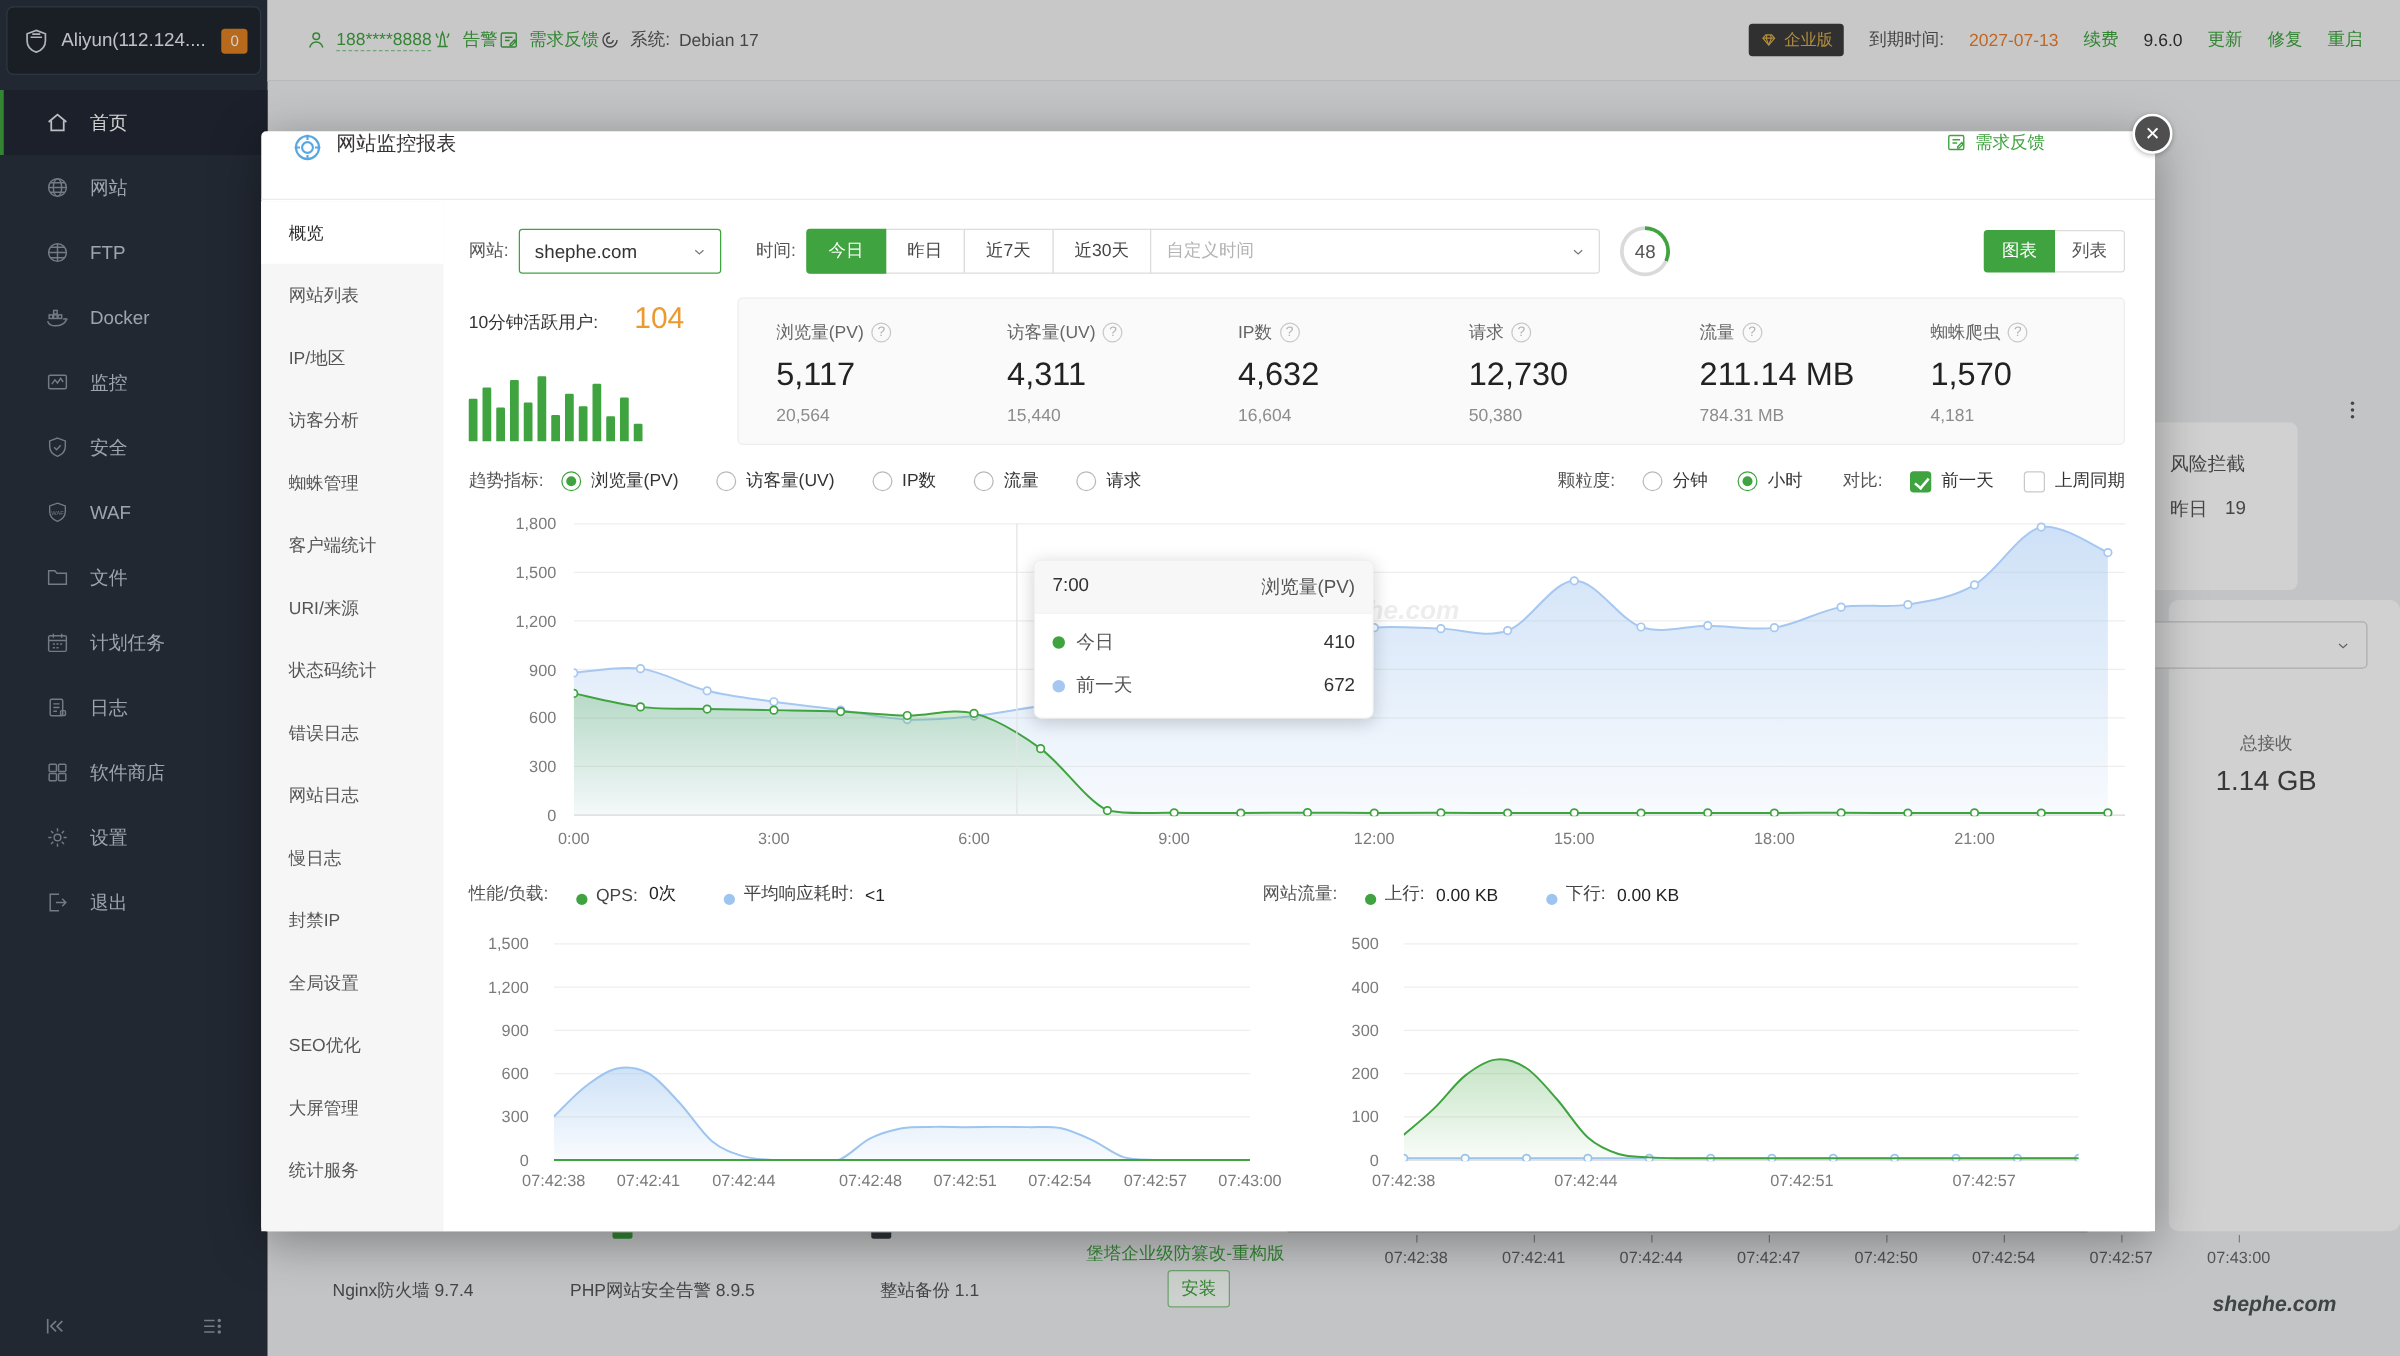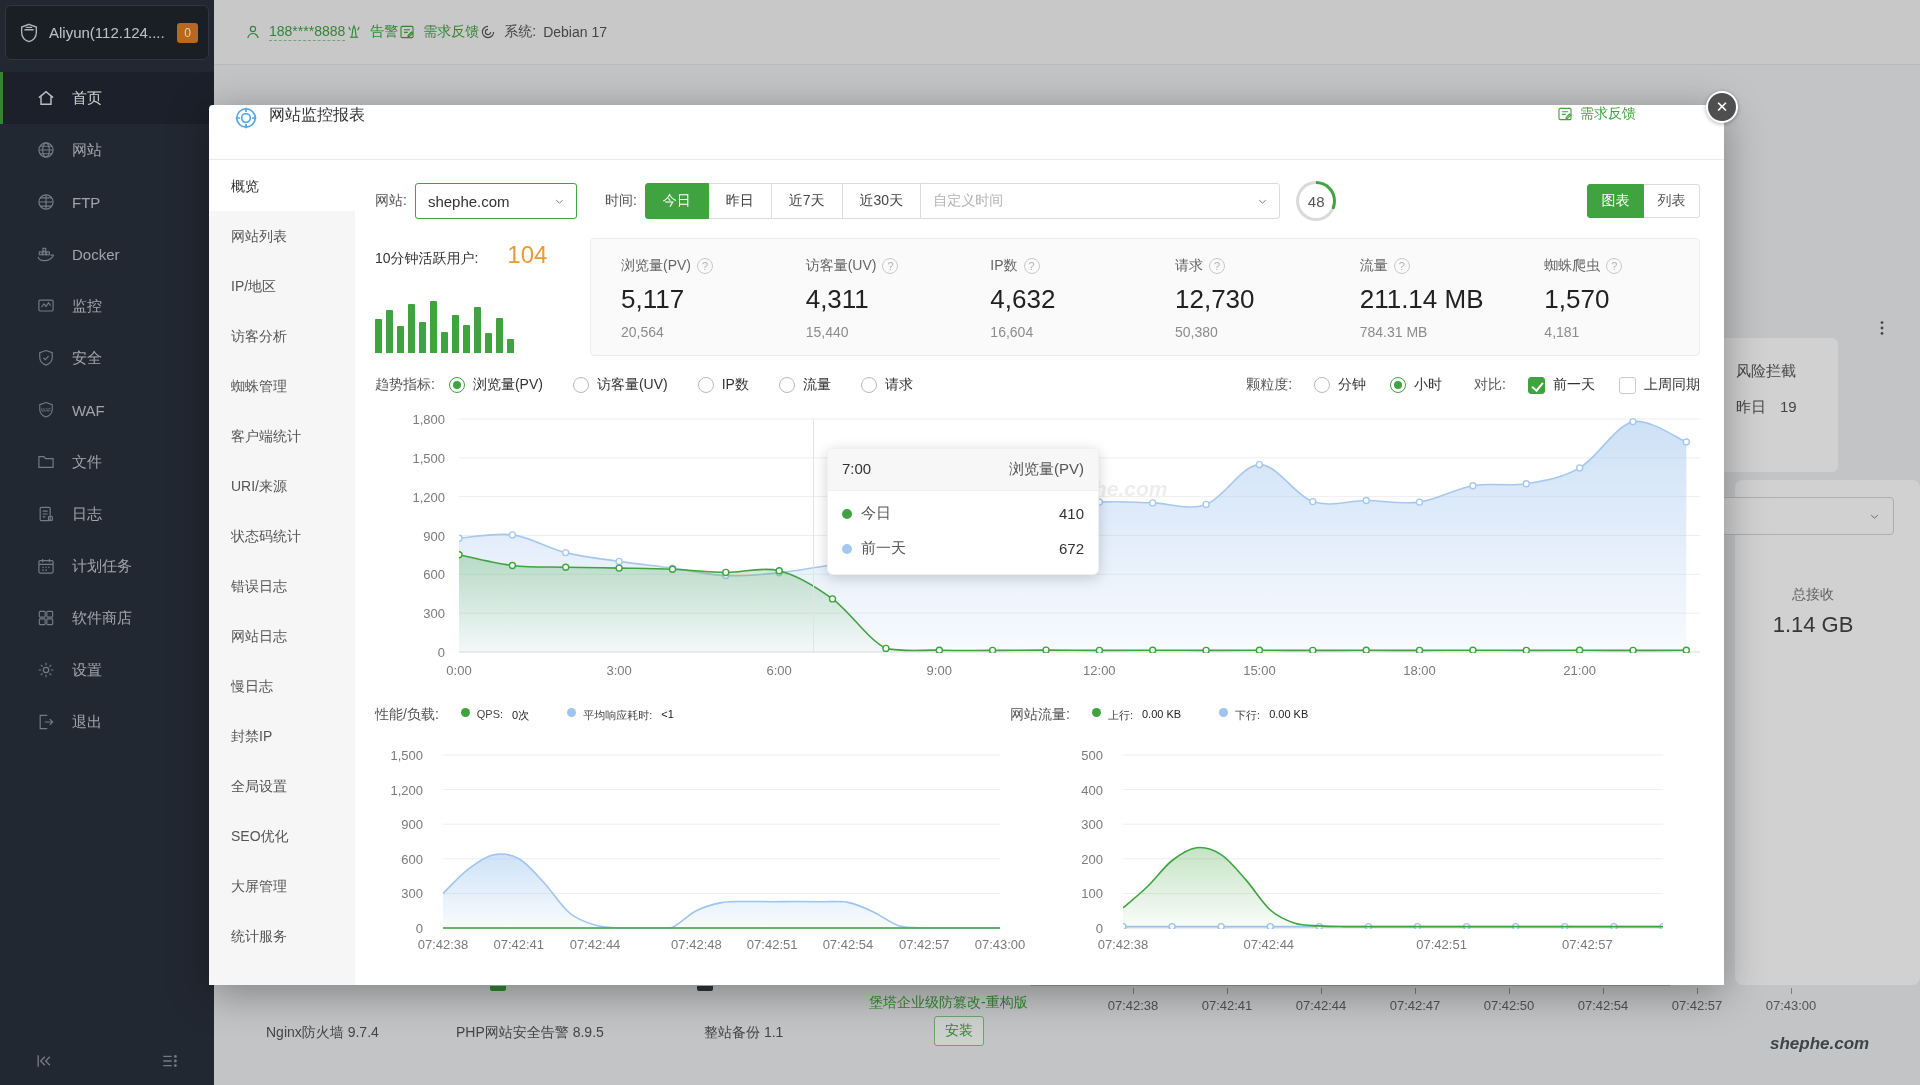--- a/index.html
+++ b/index.html
@@ -135,21 +135,21 @@
 .tt-h span:last-child{color:#555}
 #tooltip-rows{padding:5px 0 8px}
 .tt-r{display:flex;align-items:center;padding:8px 14px;font-size:15px;color:#555}
 .tt-r .dot{width:10px;height:10px;border-radius:50%;margin-right:9px;flex:none}
 .tt-r .val{margin-left:auto;color:#333}
 .subtitles{position:absolute;left:20px;right:24px;top:545px;height:22px}
 .sub-l{position:absolute;left:0;top:0;display:flex;gap:22px;align-items:center}
 .sub-r{position:absolute;left:635px;top:0;display:flex;gap:22px;align-items:center}
 .stitle{font-size:14px;color:#555}
 .legend{display:flex;gap:38px;align-items:center}
-.litem{display:flex;align-items:flex-start;gap:7px;font-size:11px;color:#444}
+.litem{display:flex;align-items:flex-end;gap:7px;font-size:14px;color:#444}
 .ldot{width:9px;height:9px;border-radius:50%;flex:none}
 .litem b{font-weight:normal;color:#222;margin-left:2px}
 .chart.perf{left:20px;top:580px;width:630px;height:215px}
 .perf .ylabels{left:0;top:14px;width:48px;height:173px}
 .perf .plot{left:68px;top:8px;width:557px;height:180px}
 .perf .xlabels{left:68px;top:196px;width:557px;height:16px}
 .chart.traffic{left:700px;top:580px;width:645px;height:215px}
 .traffic .ylabels{left:0;top:14px;width:48px;height:173px}
 .traffic .plot{left:68px;top:8px;width:540px;height:180px}
 .traffic .xlabels{left:68px;top:196px;width:540px;height:16px}
@@ -242,35 +242,35 @@
           <span class="sb-ic">
             <svg viewBox="0 0 24 24" fill="none" stroke="currentColor" stroke-width="1.4">
               <path d="M3.5 5.5h6l2 2.5h9v10.5h-17z"></path>
             </svg>
           </span>
           <span class="sb-lb">文件</span>
         </div>
         <div class="sb-item">
           <span class="sb-ic">
             <svg viewBox="0 0 24 24" fill="none" stroke="currentColor" stroke-width="1.4">
+              <rect x="3.5" y="5.5" width="17" height="15" rx="1.5"></rect>
+              <path d="M3.5 10h17M8 3.5v4M16 3.5v4M7.5 13.5h2M11 13.5h2M14.5 13.5h2M7.5 17h2M11 17h2"></path>
+            </svg>
+          </span>
+          <span class="sb-lb">计划任务</span>
+        </div>
+        <div class="sb-item">
+          <span class="sb-ic">
+            <svg viewBox="0 0 24 24" fill="none" stroke="currentColor" stroke-width="1.4">
               <rect x="5" y="4" width="12" height="16" rx="1.5"></rect>
               <path d="M8 8.5h6M8 12h6M8 15.5h3.5"></path>
               <rect x="15" y="15" width="4.6" height="4.6" rx="0.8"></rect>
             </svg>
           </span>
           <span class="sb-lb">日志</span>
-        </div>
-        <div class="sb-item">
-          <span class="sb-ic">
-            <svg viewBox="0 0 24 24" fill="none" stroke="currentColor" stroke-width="1.4">
-              <rect x="3.5" y="5.5" width="17" height="15" rx="1.5"></rect>
-              <path d="M3.5 10h17M8 3.5v4M16 3.5v4M7.5 13.5h2M11 13.5h2M14.5 13.5h2M7.5 17h2M11 17h2"></path>
-            </svg>
-          </span>
-          <span class="sb-lb">计划任务</span>
         </div>
         <div class="sb-item">
           <span class="sb-ic">
             <svg viewBox="0 0 24 24" fill="none" stroke="currentColor" stroke-width="1.4">
               <rect x="4" y="4" width="7" height="7" rx="1"></rect>
               <rect x="13" y="4" width="7" height="7" rx="1"></rect>
               <rect x="4" y="13" width="7" height="7" rx="1"></rect>
               <rect x="13" y="13" width="7" height="7" rx="1"></rect>
             </svg>
           </span>
@@ -345,20 +345,38 @@
     </div>
     <div class="tb-item gray">
       <span class="ic">
           <svg viewBox="0 0 24 24" fill="none" stroke="currentColor" stroke-width="1.5">
             <path d="M19.5 12a7.5 7.5 0 1 1-7.5-7.5"></path>
             <path d="M15.5 12a3.5 3.5 0 1 1-3.5-3.5"></path>
           </svg>
         </span>
       <span>系统:</span>
       <span>Debian 17</span>
+    </div>
+    <div class="tb-right">
+      <span class="edition">
+        <span class="ic sm">
+            <svg viewBox="0 0 24 24" fill="none" stroke="currentColor" stroke-width="1.6">
+              <path d="M4 9.5 8 5h8l4 4.5-8 9.5z"></path>
+              <path d="M4 9.5h16M9.5 5l-1 4.5L12 19M14.5 5l1 4.5L12 19"></path>
+            </svg>
+          </span>
+        <span>企业版</span>
+      </span>
+      <span class="gray">到期时间:</span>
+      <span class="orange">2027-07-13</span>
+      <a class="green">续费</a>
+      <span class="dark">9.6.0</span>
+      <a class="green">更新</a>
+      <a class="green">修复</a>
+      <a class="green">重启</a>
     </div>
   </header>
 
   <div class="bg">
     <div class="bg-main"></div>
     <span class="kebab ic">
         <svg viewBox="0 0 24 24" fill="currentColor">
           <circle cx="12" cy="5.5" r="1.7"></circle>
           <circle cx="12" cy="12" r="1.7"></circle>
           <circle cx="12" cy="18.5" r="1.7"></circle>

